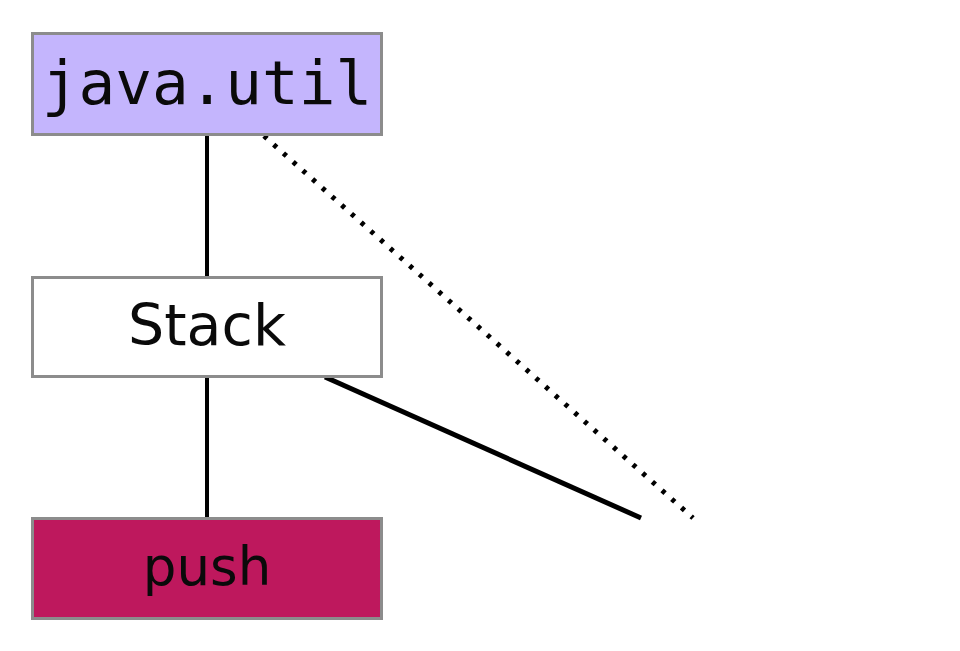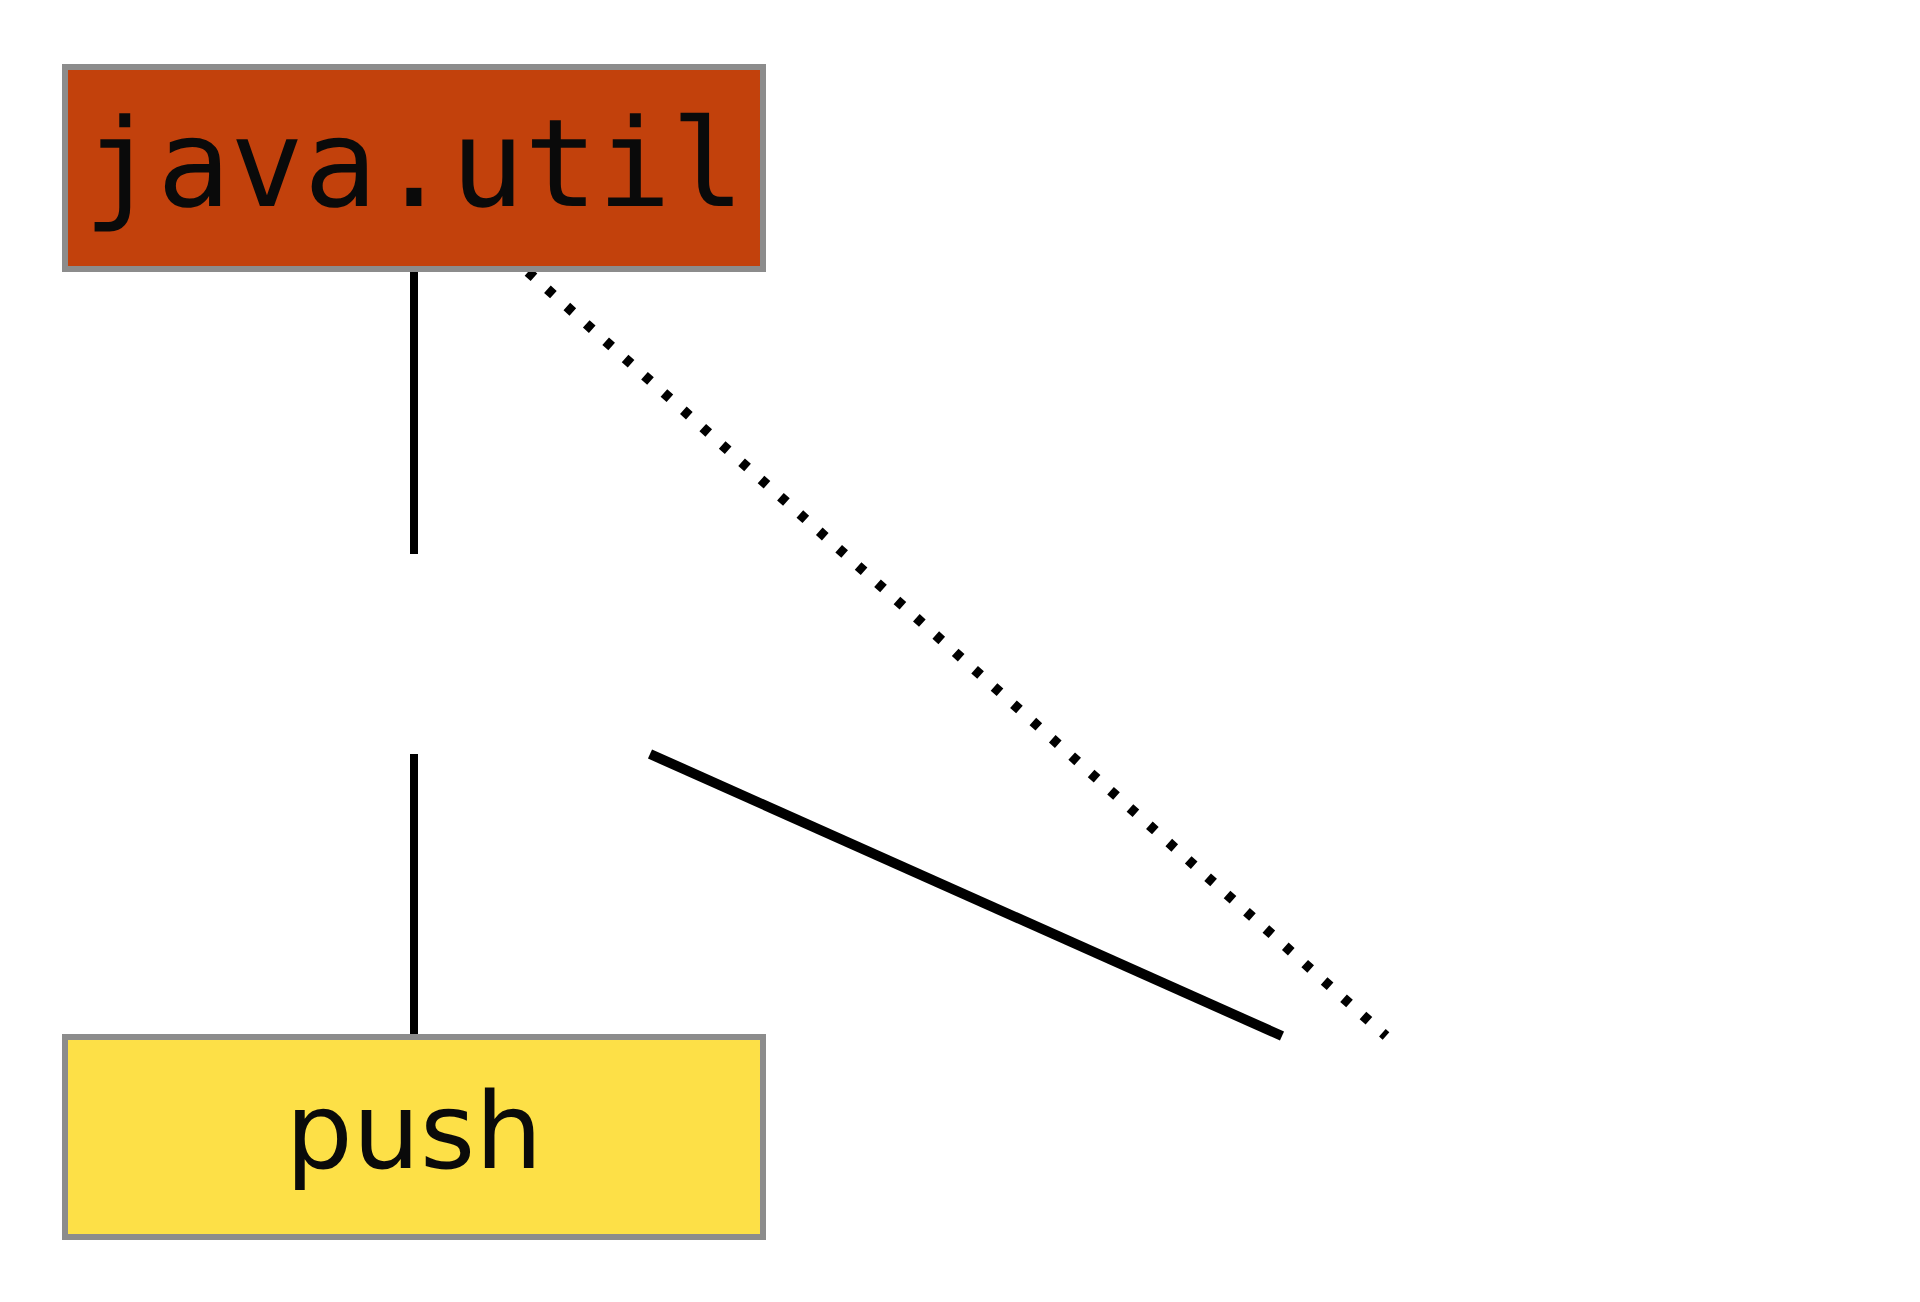--- a/index.html
+++ b/index.html
@@ -97,23 +97,26 @@
 
 <div id="canvas" style="background: rgb(255, 255, 255);">
 
   <svg id="edge-layer" width="960" height="651" viewBox="0 0 960 651" xmlns="http://www.w3.org/2000/svg">
     <line stroke="#000000" stroke-width="4" stroke-linecap="butt" x1="207" y1="136" x2="207" y2="277"></line>
     <line stroke="#000000" stroke-width="4" stroke-linecap="butt" x1="207" y1="377" x2="207" y2="518"></line>
     <line stroke="#000000" stroke-width="5" stroke-linecap="butt" x1="325" y1="377" x2="641" y2="518"></line>
     <line stroke="#000000" stroke-width="5" stroke-linecap="butt" stroke-dasharray="4 9" x1="264" y1="136" x2="693" y2="518"></line>
   </svg>
 
-  <div class="node" id="node-javautil" style="left: 31px; top: 32px; width: 352px; height: 104px; border-color: rgb(140, 140, 140); background: #c2410c;">
+  <div class="node" id="node-javautil" style="left: 31px; top: 32px; width: 352px; height: 104px; border-color: rgb(140, 140, 140); background: #c4b5fd;">
     <span class="node-label">java.util</span>
   </div>
 
+  <div class="node" id="node-stack" style="left: 31px; top: 276px; width: 352px; height: 102px; border-color: rgb(140, 140, 140); background: rgb(255, 255, 255);">
+    <span class="node-label">Stack</span>
+  </div>
 
-  <div class="node" id="node-push" style="left: 31px; top: 517px; width: 352px; height: 103px; border-color: rgb(140, 140, 140); background: #fde047;">
+  <div class="node" id="node-push" style="left: 31px; top: 517px; width: 352px; height: 103px; border-color: rgb(140, 140, 140); background: #be185d;">
     <span class="node-label">push</span>
   </div>
 
 
 </div>
 
 </body></html>

